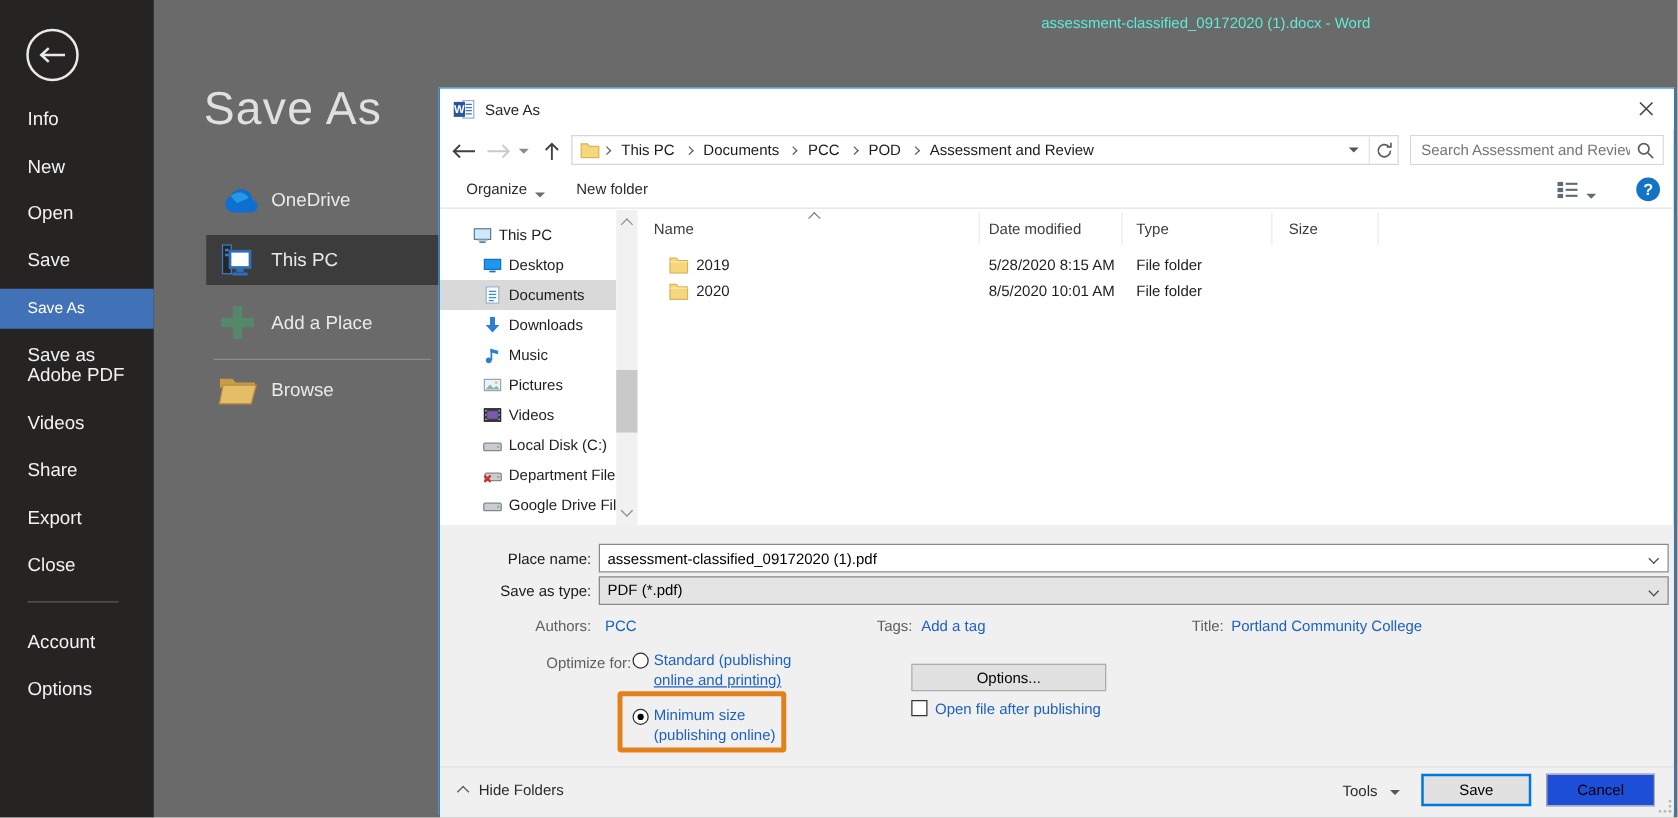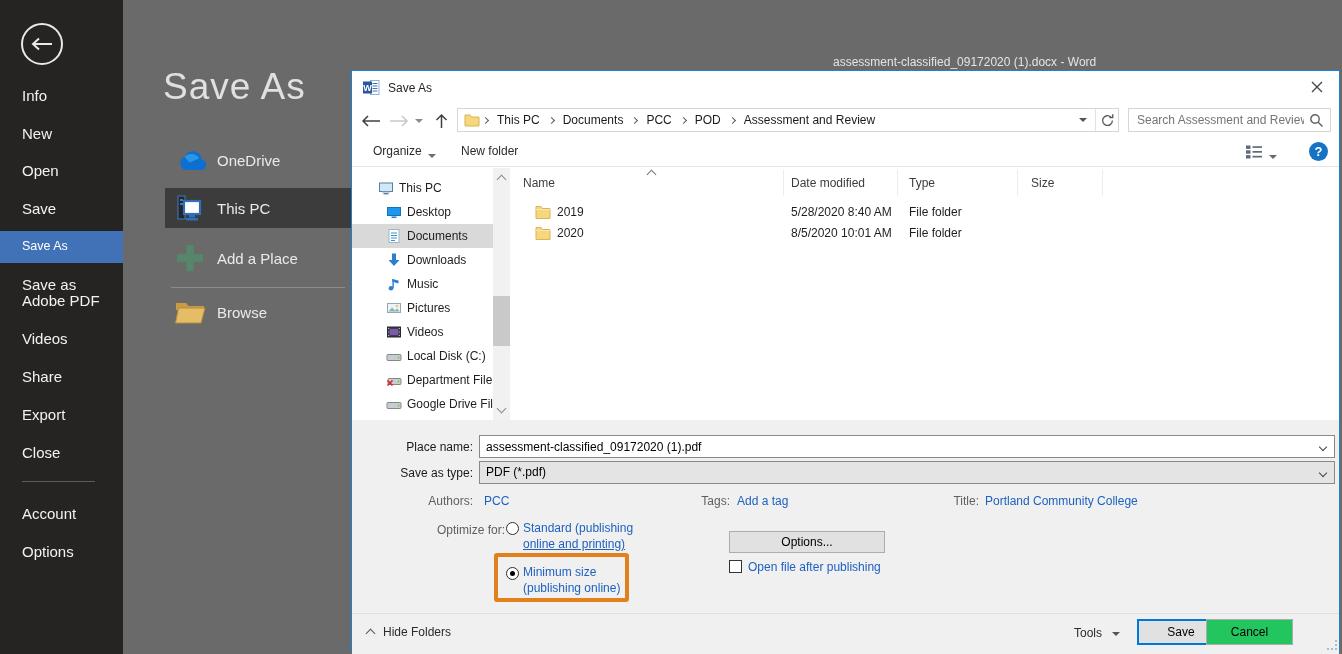--- a/index.html
+++ b/index.html
@@ -2,21 +2,21 @@
 <html><head>
 <meta charset="utf-8">
 <style>
   * { margin:0; padding:0; box-sizing:border-box; }
   html,body { width:1342px; height:654px; overflow:hidden; }
   body { font-family:"Liberation Sans", sans-serif; background:#6a6a6a; position:relative; }
   .abs { position:absolute; }
   .nowrap { white-space:nowrap; }
 
   
-  #win-title { left:833px; top:11px; font-size:12px; color:#e5e5e5;margin-top:44px; }
+  #win-title { left:833px; top:11px; font-size:12px; color:#5eead4; }
   #sidebar { left:0; top:0; width:123px; height:654px; background:#262323; }
   #back-circle { left:21px; top:23px; width:42px; height:42px; border:2px solid #e9e9e9; border-radius:50%; cursor:pointer; display:flex; align-items:center; justify-content:center; }
   .sb-item { left:0; width:123px; padding-left:22px; font-size:15px; color:#f2f2f2; line-height:16px; cursor:pointer; }
   .sb-item.two { width:123px; padding-right:10px; white-space:normal; }
   #sb-selected { left:0; top:231px; width:123px; height:32px; background:#4171b7; }
   #sb-selected span { position:absolute; left:22px; top:8px; font-size:12.5px; color:#fff; }
   #sb-divider { left:22px; top:481px; width:73px; height:1px; background:#5c5a5a; }
 
   #bs-heading { left:163px; top:66px; font-size:37px; font-weight:300; color:#e0e0e0; letter-spacing:1px; }
   .place-row { left:165px; width:186px; height:40px; display:flex; align-items:center; cursor:pointer; overflow:hidden; }
@@ -84,21 +84,21 @@
   #options-btn { left:377px; top:460px; width:156px; height:22px; background:#e1e1e1; border:1px solid #adadad; font-size:12px; color:#000; text-align:center; line-height:20px; cursor:pointer; }
   #open-after-cb { left:377px; top:489px; width:13px; height:13px; background:#fff; border:1px solid #333; cursor:pointer; }
 
   #footer { left:0; top:542px; width:100%; height:48px; background:#f0f0f0; border-top:1px solid #dfdfdf; }
   #hide-caret { position:absolute; left:15px; top:16px; width:7px; height:7px; border-left:1.4px solid #555; border-top:1.4px solid #555; transform:rotate(45deg); cursor:pointer; }
   #hide-label { position:absolute; left:31px; top:11px; font-size:12px; color:#2b2b2b; cursor:pointer; }
   #tools-label { position:absolute; left:722px; top:12px; font-size:12px; color:#2b2b2b; cursor:pointer; }
   #tools-caret { position:absolute; left:760px; top:18px; cursor:pointer; }
   .dlg-btn { position:absolute; top:5px; height:26px; font-size:12px; text-align:center; cursor:pointer; }
   #save-btn { left:785px; width:88px; background:#e1e1e1; border:2px solid #0078d7; line-height:22px; }
-  #cancel-btn { left:854px; width:87px; background:#22c55e; border:1px solid #adadad; line-height:24px; }
+  #cancel-btn { left:885px; width:87px; background:#1d4ed8; border:1px solid #adadad; line-height:24px; }
   #grip { position:absolute; right:2px; top:26px; width:10px; height:10px; border-right:2px dotted #b9b9b9; border-bottom:2px dotted #b9b9b9; }
 
   #help-btn { width:19px; height:19px; border-radius:50%; background:#1473c5; color:#fff; font-size:13px; font-weight:bold; text-align:center; line-height:19px; cursor:pointer; }
 </style>
 </head>
 <body>
 
 <div class="abs nowrap" id="win-title">assessment-classified_09172020 (1).docx - Word</div>
 
 <div class="abs" id="sidebar">
@@ -373,21 +373,21 @@
       <span class="col-sep" style="left:387px"></span>
       <span class="col-sep" style="left:507px"></span>
       <span class="col-sep" style="left:592px"></span>
 
       <div class="file-row" style="top:34px">
         <svg width="16" height="14" viewBox="0 0 16 14">
             <path d="M1 1.5 h5 l1.5 2 H15 v10 H1 z" fill="#f7d77c" stroke="#d9b458"></path>
             <path d="M1 4.5 h14" stroke="#fbe7a9"></path>
           </svg>
         <span class="fcell" style="left:47px">2019</span>
-        <span class="fcell" style="left:281px">5/28/2020 8:40 AM</span>
+        <span class="fcell" style="left:281px">5/28/2020 8:15 AM</span>
         <span class="fcell" style="left:399px">File folder</span>
       </div>
       <div class="file-row" style="top:55px">
         <svg width="16" height="14" viewBox="0 0 16 14">
             <path d="M1 1.5 h5 l1.5 2 H15 v10 H1 z" fill="#f7d77c" stroke="#d9b458"></path>
             <path d="M1 4.5 h14" stroke="#fbe7a9"></path>
           </svg>
         <span class="fcell" style="left:47px">2020</span>
         <span class="fcell" style="left:281px">8/5/2020 10:01 AM</span>
         <span class="fcell" style="left:399px">File folder</span>

